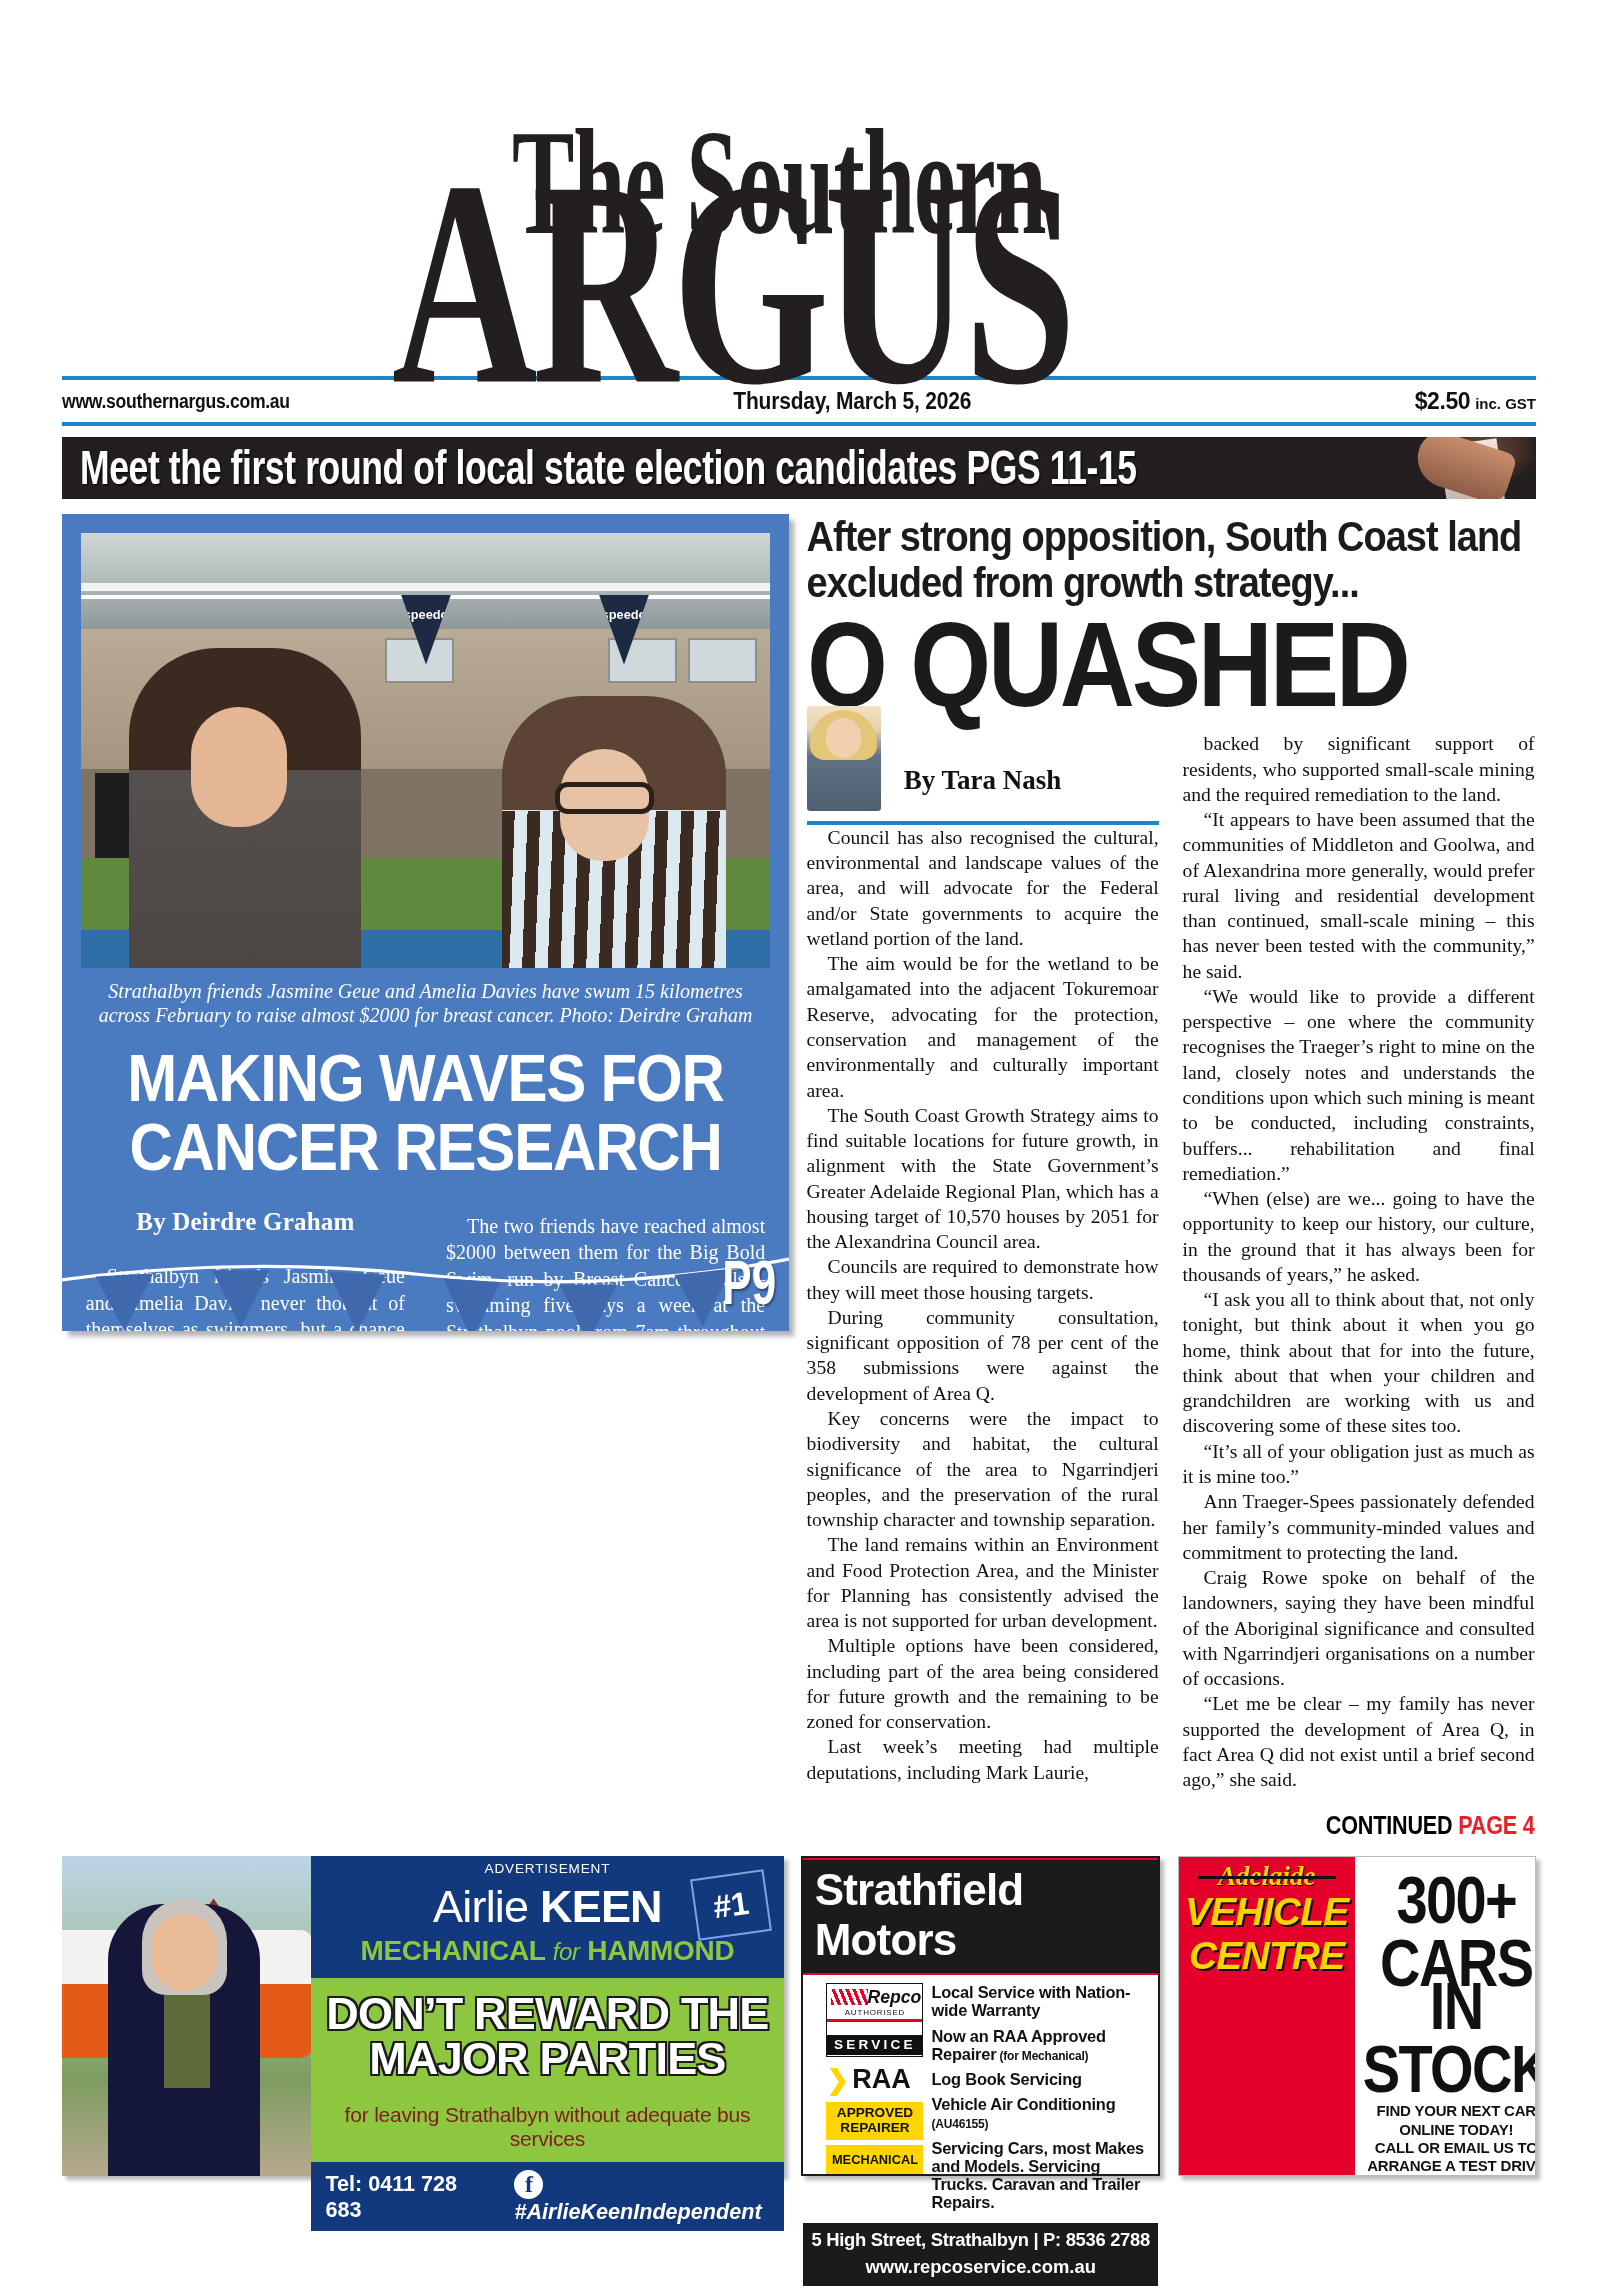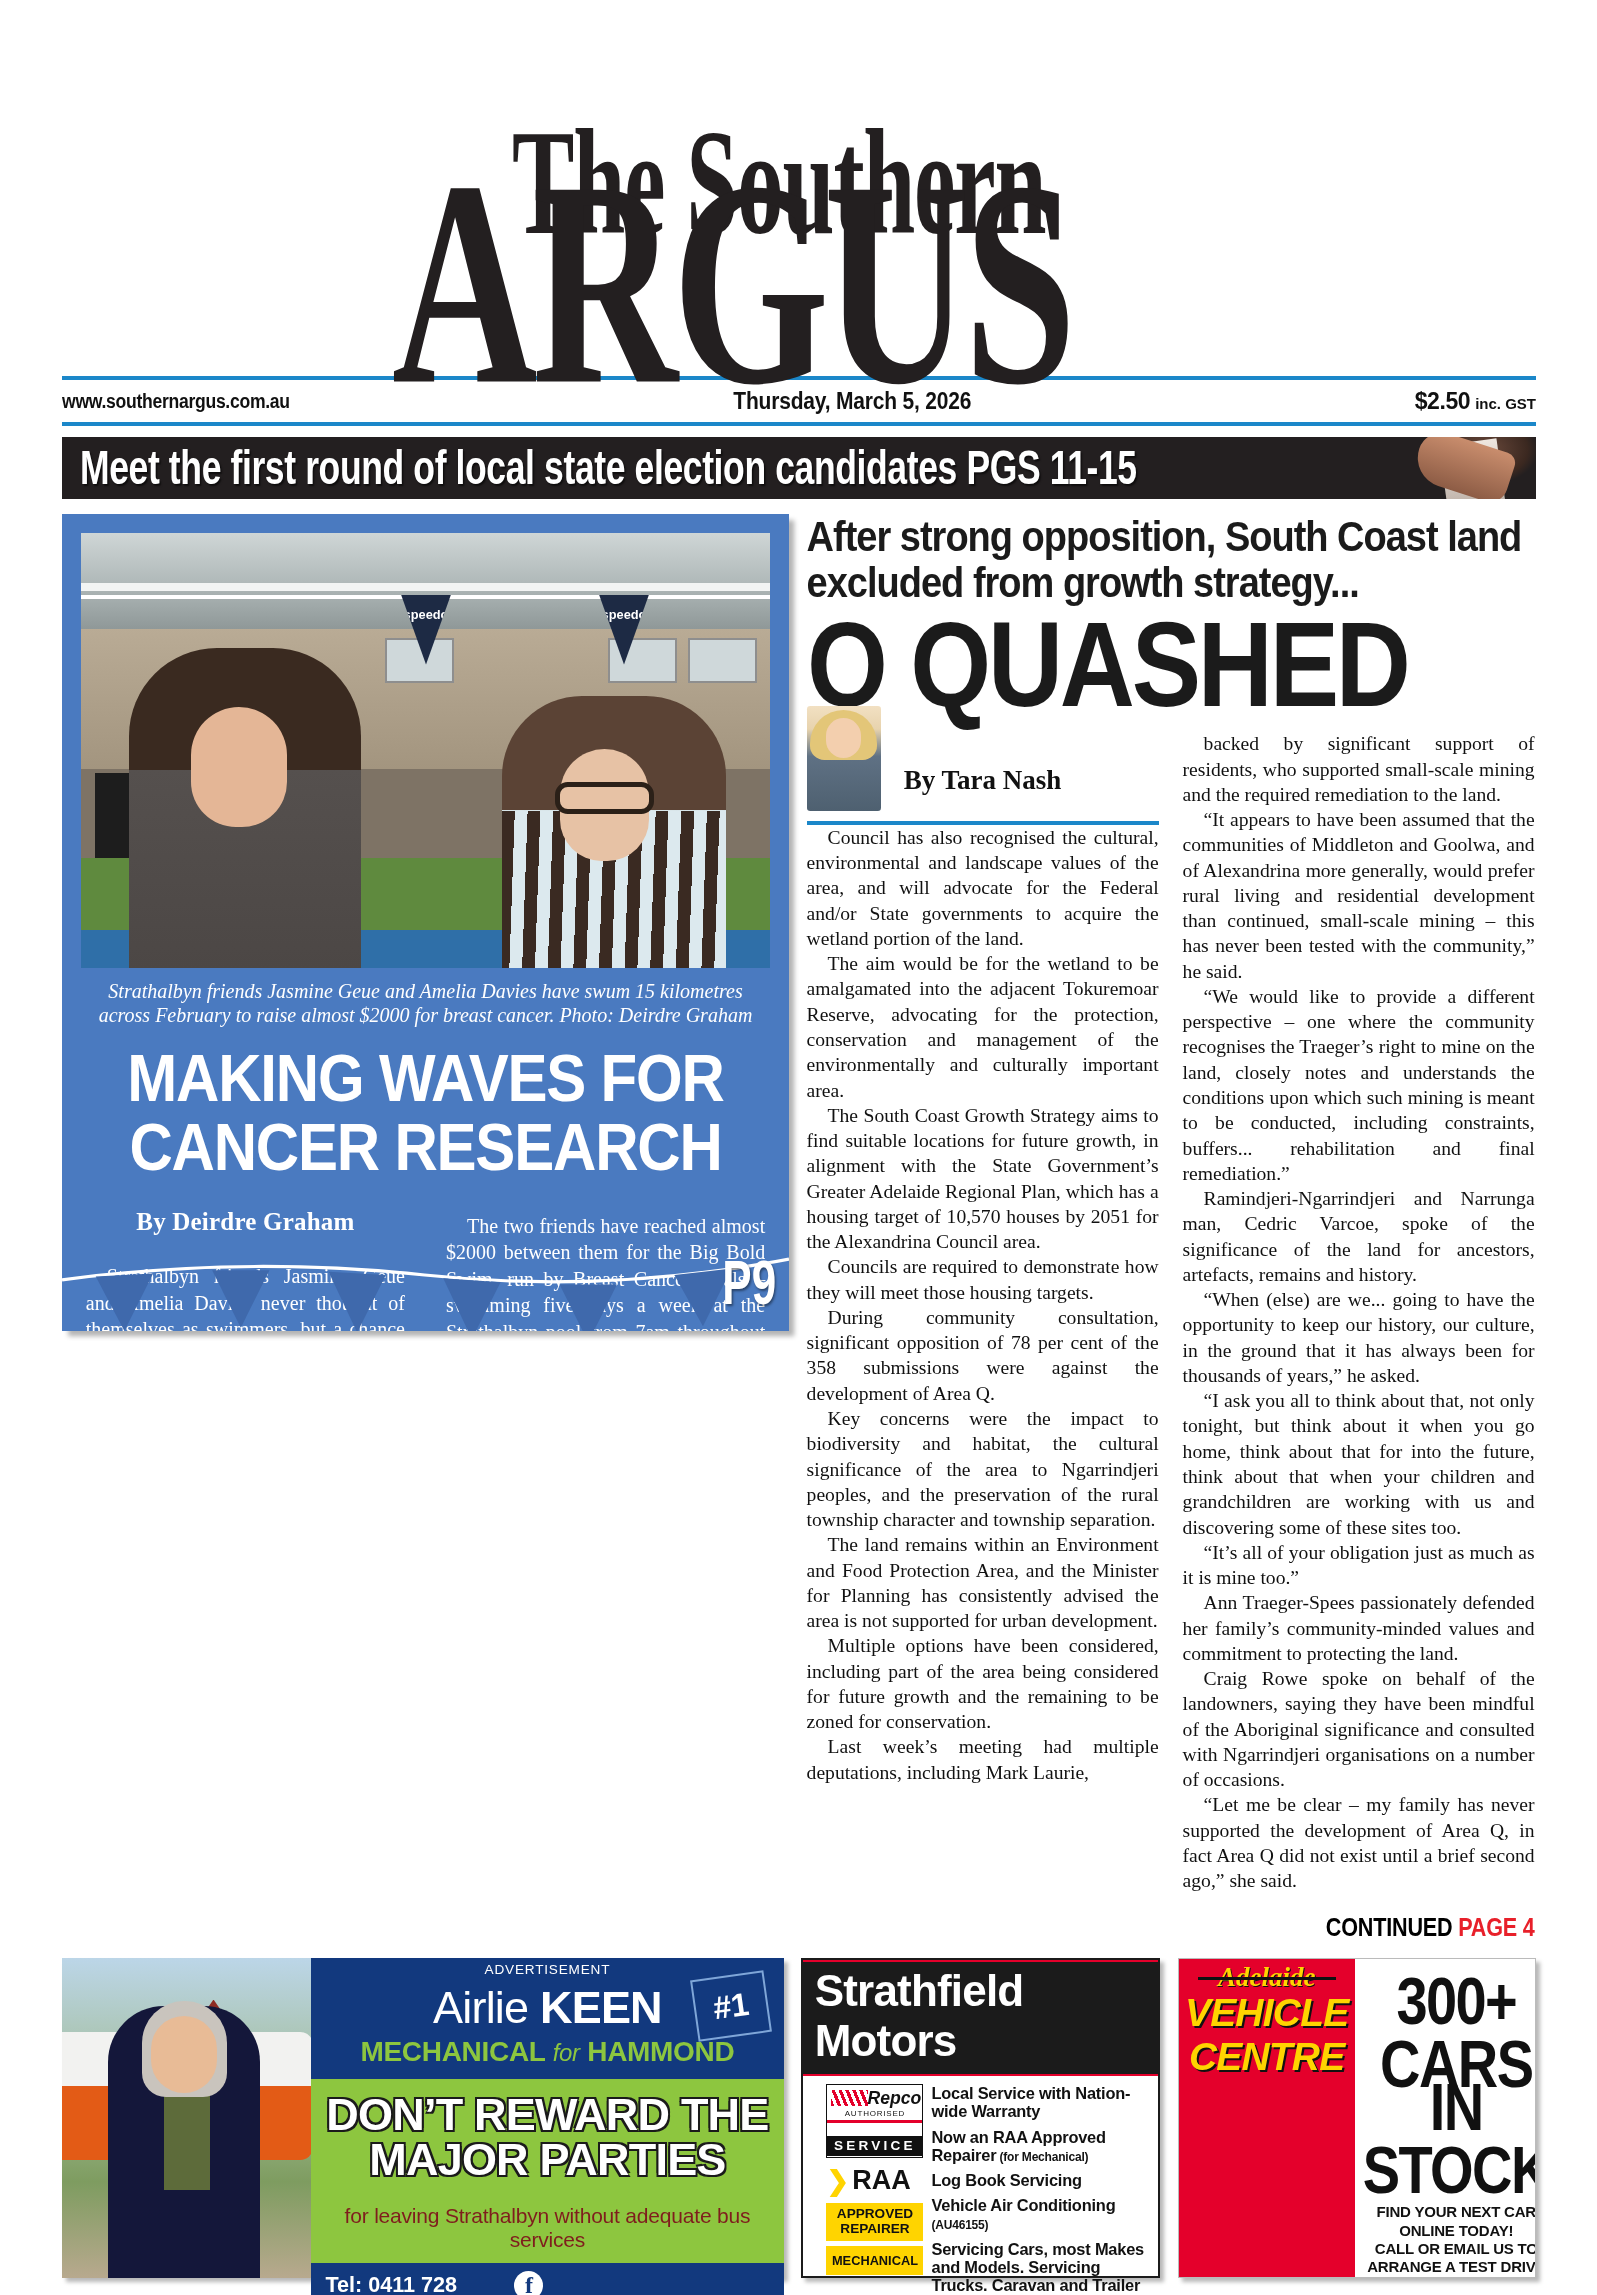--- a/index.html
+++ b/index.html
@@ -567,21 +567,20 @@
               <p>Multiple options have been considered, including part of the area being considered for future growth and the remaining to be zoned for conservation.</p>
               <p>Last week’s meeting had multiple deputations, including Mark Laurie,</p>
             </div>
         </div>
 
         <div class="acol">
           <div class="body-text" id="col2">
               <p>backed by significant support of residents, who supported small-scale mining and the required remediation to the land.</p>
               <p>“It appears to have been assumed that the communities of Middleton and Goolwa, and of Alexandrina more generally, would prefer rural living and residential development than continued, small-scale mining – this has never been tested with the community,” he said.</p>
               <p>“We would like to provide a different perspective – one where the community recognises the Traeger’s right to mine on the land, closely notes and understands the conditions upon which such mining is meant to be conducted, including constraints, buffers... rehabilitation and final remediation.”</p>
-              <p>Ramindjeri-Ngarrindjeri and Narrunga man, Cedric Varcoe, spoke of the significance of the land for ancestors, artefacts, remains and history.</p>
               <p>“When (else) are we... going to have the opportunity to keep our history, our culture, in the ground that it has always been for thousands of years,” he asked.</p>
               <p>“I ask you all to think about that, not only tonight, but think about it when you go home, think about that for into the future, think about that when your children and grandchildren are working with us and discovering some of these sites too.</p>
               <p>“It’s all of your obligation just as much as it is mine too.”</p>
               <p>Ann Traeger-Spees passionately defended her family’s community-minded values and commitment to protecting the land.</p>
               <p>Craig Rowe spoke on behalf of the landowners, saying they have been mindful of the Aboriginal significance and consulted with Ngarrindjeri organisations on a number of occasions.</p>
               <p>“Let me be clear – my family has never supported the development of Area Q, in fact Area Q did not exist until a brief second ago,” she said.</p>
             </div>
           <div class="continued">
             <span>CONTINUED</span>
             <span class="red">PAGE 4</span>

